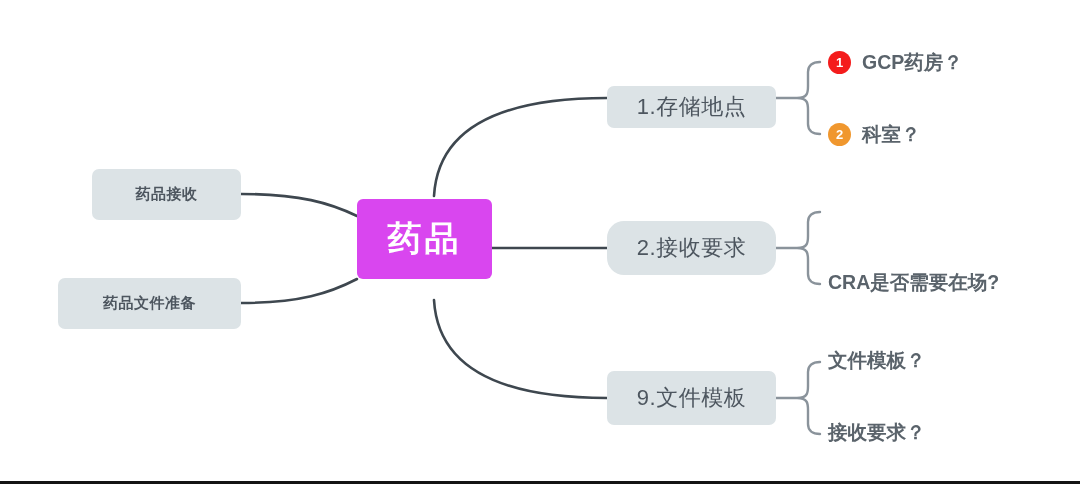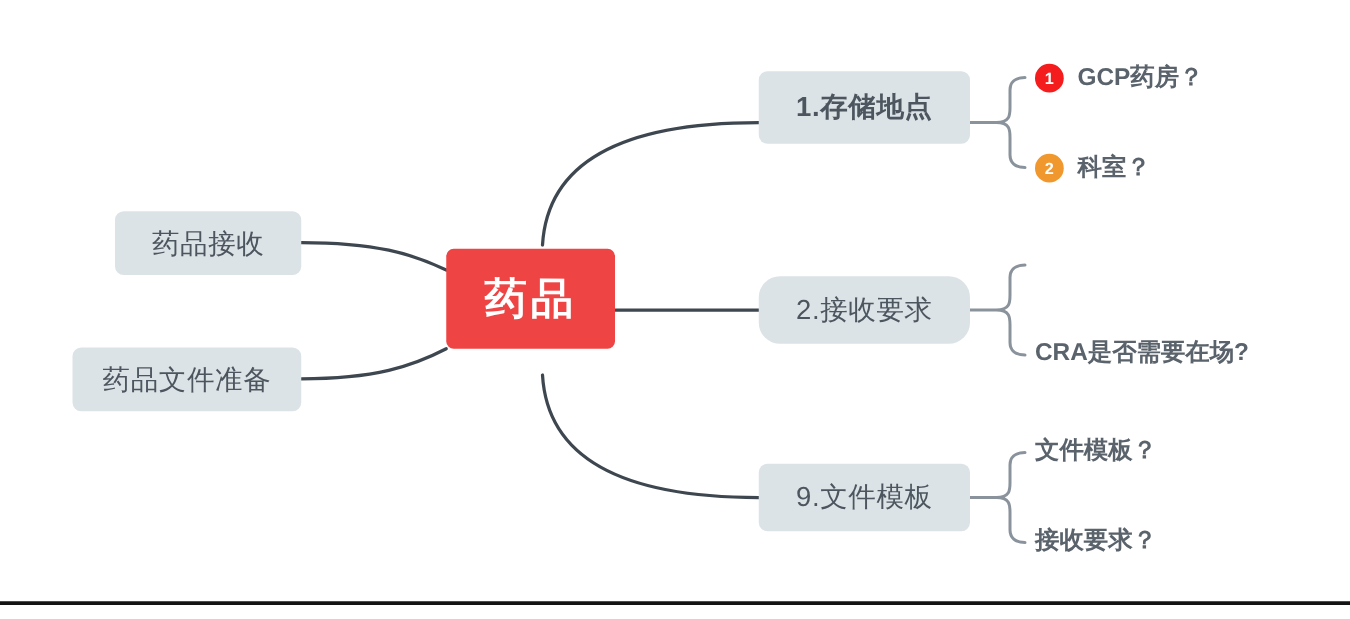--- a/index.html
+++ b/index.html
@@ -32,24 +32,25 @@
     align-items: center;
     justify-content: center;
     border-radius: 7px;
     background: #dce3e6;
     color: #4d565f;
     font-size: 22px;
     letter-spacing: 0.5px;
     white-space: nowrap;
   }
   .node.left-node {
-    font-size: 22px;
+    font-size: 15px;
+    font-weight: bold;
   }
   .node.root {
-    background: #ef4444;
+    background: #d946ef;
     color: #ffffff;
     font-weight: bold;
     font-size: 34px;
     letter-spacing: 3px;
     border-radius: 6px;
   }
   .leaf {
     position: absolute;
     display: flex;
     align-items: center;
@@ -117,21 +118,21 @@
   </div>
 
   <div class="node left-node" style="left:92px; top:169px; width:149px; height:51px;">
     <span>药品接收</span>
   </div>
 
   <div class="node left-node" style="left:58px; top:278px; width:183px; height:51px;">
     <span>药品文件准备</span>
   </div>
 
-  <div class="node" style="left:607px; top:57px; width:169px; height:58px;font-weight:bold;">
+  <div class="node" style="left:607px; top:86px; width:169px; height:42px;">
     <span>1.存储地点</span>
   </div>
 
   <div class="node" style="left:607px; top:221px; width:169px; height:54px;border-radius:17px;">
     <span>2.接收要求</span>
   </div>
 
   <div class="node" style="left:607px; top:371px; width:169px; height:54px;">
     <span>9.文件模板</span>
   </div>

